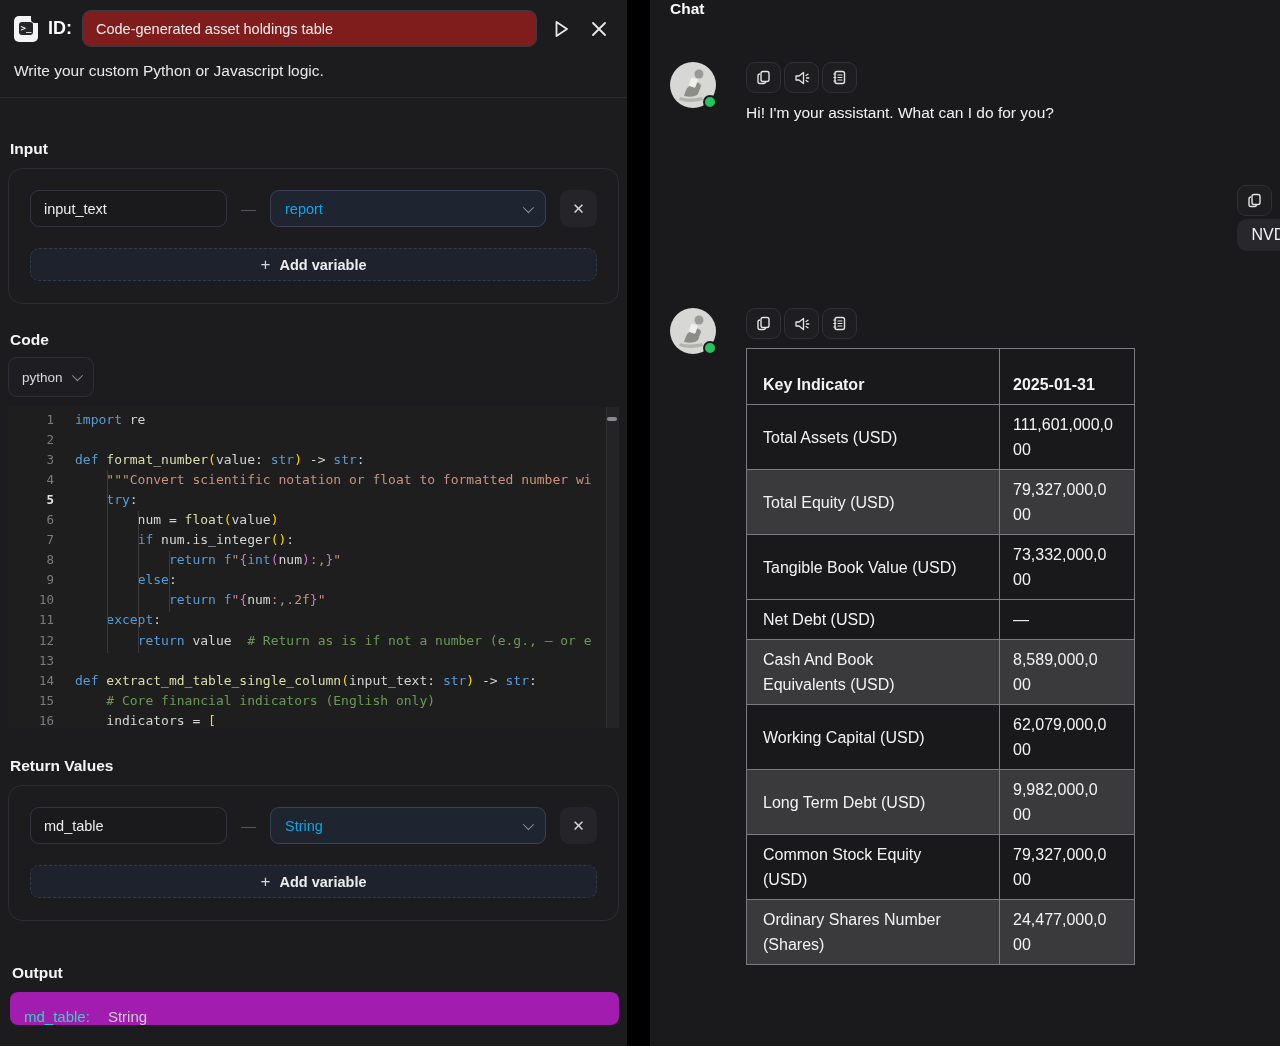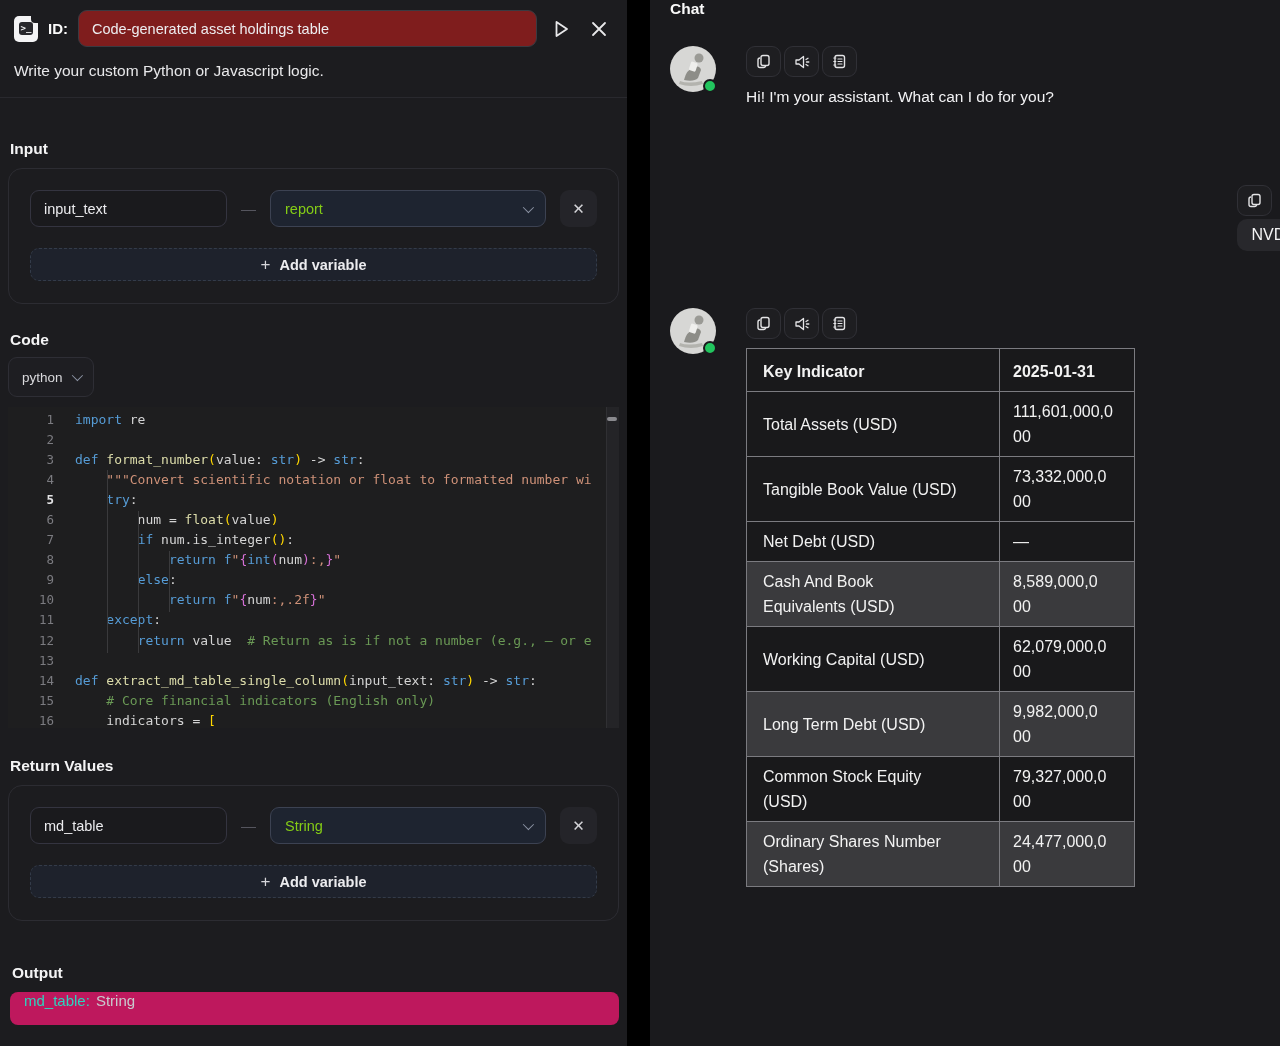--- a/index.html
+++ b/index.html
@@ -9,38 +9,38 @@
 
   
   #left-panel { left:0; width:627px; background:#1c1c1f; color:#e6e6e9; }
   .ed-header { display:flex; align-items:center; gap:10px; padding:10px 14px 0 14px; }
   .code-file-icon { width:24px; height:26px; background:#f4f4f5; border-radius:5px;
     position:relative; display:flex; align-items:center; justify-content:center; flex:none; }
   .code-file-icon .fold { position:absolute; top:0; right:0; width:7px; height:7px;
     background:#1c1c1f; border-bottom-left-radius:4px; }
   .code-file-icon .prompt { font-family:"DejaVu Sans Mono", monospace; font-size:9px;
     font-weight:bold; color:#f4f4f5; background:#27272b; border-radius:3px; padding:2px 2px; line-height:9px; }
-  .id-label { font-size:15px; font-weight:bold; color:#fafafa; }
+  .id-label { font-size:18px; font-weight:bold; color:#fafafa; }
   .id-input { flex:1; height:37px; background:#7f1d1d; border:1px solid #3a3a41; border-radius:9px;
     color:#ededf0; font-size:14.5px; padding:0 13px; font-family:"Liberation Sans", sans-serif; outline:none; }
   .icon-btn { background:none; border:none; cursor:pointer; display:flex; align-items:center;
     justify-content:center; width:28px; height:28px; color:#e8e8ea; }
   .subtitle { font-size:15.5px; color:#e8e8ea; margin:15px 14px 17px 14px; }
   .hdivider { border-top:1px solid #29292e; }
 
   .section-title { font-size:15.5px; font-weight:bold; color:#f4f4f5; margin-left:10px; }
   .var-container { margin:10px 8px 0 8px; border:1px solid #2c2c32; border-radius:14px;
     padding:21px 21px 22px 21px; }
   .var-row { display:flex; align-items:center; gap:14px; }
   .var-name { width:197px; height:37px; background:#1a1a1d; border:1px solid #343440; border-radius:9px;
     color:#ececef; font-size:14.5px; padding:0 13px; font-family:"Liberation Sans", sans-serif; outline:none; flex:none; }
   .var-dash { color:#55555e; font-size:15px; flex:none; }
   .var-select { flex:1; height:37px; background:#1e2430; border:1px solid #3c4252; border-radius:9px;
     display:flex; align-items:center; justify-content:space-between; padding:0 14px; cursor:pointer; }
-  .var-select span.txt { font-size:14.5px; color:#84cc16; }
+  .var-select span.txt { font-size:14.5px; color:#0ea5e9; }
   .chev { width:8px; height:8px; border-right:1.6px solid #8b93a3; border-bottom:1.6px solid #8b93a3;
     transform:rotate(45deg) translateY(-2px); flex:none; }
   .remove-btn { width:37px; height:37px; background:#242429; border:none; border-radius:9px;
     color:#d4d4d8; font-size:15px; cursor:pointer; flex:none; }
   .add-bar { margin-top:21px; height:33px; background:#1e222c; border:1px dashed #333b49; border-radius:9px;
     display:flex; align-items:center; justify-content:center; gap:9px; cursor:pointer; width:100%;
     color:#ececef; font-size:14.5px; font-weight:bold; }
   .add-bar .plus { font-weight:normal; font-size:17px; color:#d6d6da; }
 
   .lang-select { margin:8px 0 0 8px; display:inline-flex; align-items:center; gap:9px; height:40px;
@@ -55,22 +55,22 @@
   .ln { width:46px; text-align:right; color:#7b7b80; flex:none; font-size:12.5px; }
   .ln.active { color:#e3e3e5; font-weight:bold; }
   .lc { margin-left:21px; white-space:pre; }
   .tk-k { color:#569cd6; } .tk-f { color:#dcdcaa; } .tk-s { color:#ce9178; }
   .tk-c { color:#6a9955; } .tk-t { color:#d4d4d4; } .tk-p { color:#d670d6; } .tk-y { color:#ffd700; }
   .iguide { position:absolute; width:1px; background:#3a3a3c; }
   .vtrack { position:absolute; right:0; top:0; width:13px; height:100%; background:#242427;
     border-left:1px solid #303033; }
   .vthumb { position:absolute; right:2px; top:10px; width:10px; height:4px; background:#8a8a8e; border-radius:2px; cursor:pointer; }
 
-  .output-bar { margin:10px 8px 0 10px; height:33px; background:#be185d; border-radius:8px;
-    display:flex; align-items:flex-start; padding:0 14px; gap:6px; }
+  .output-bar { margin:10px 8px 0 10px; height:33px; background:#a21caf; border-radius:8px;
+    display:flex; align-items:flex-end; padding:0 14px; gap:18px; }
   .output-bar .oname { color:#2dd4bf; font-size:15px; }
   .output-bar .otype { color:#c9c9ce; font-size:15px; }
 
   
   #chat-panel { left:650px; width:740px; background:#1a1a1d; color:#f0f0f2; }
   .chat-title { position:absolute; left:20px; top:0px; font-size:15.5px; font-weight:bold; color:#fafafa; }
   .chat-close { position:absolute; right:13px; top:2px; }
 
   .avatar { width:46px; height:46px; border-radius:50%; position:relative; flex:none; }
   .status-dot { position:absolute; right:-1px; bottom:-1px; width:14px; height:14px; border-radius:50%;
@@ -87,21 +87,21 @@
   .user-col { display:flex; flex-direction:column; align-items:flex-start; }
   .user-bubble { margin-top:3px; background:#28282c; border-radius:10px; padding:7px 15px;
     font-size:16px; color:#f4f4f5; }
 
   
   #md-table { border-collapse:collapse; margin-top:9px; table-layout:fixed; width:388px;
     font-size:16px; color:#f2f2f2; }
   #md-table col.c1 { width:253px; } #md-table col.c2 { width:135px; }
   #md-table th, #md-table td { border:1px solid #7b7b80; vertical-align:middle; line-height:25px;
     text-align:left; font-weight:normal; }
-  #md-table th { font-weight:bold; padding:10px 4px 7px 16px; }
+  #md-table th { font-weight:bold; padding:23px 4px 7px 16px; }
   #md-table th.val, #md-table td.val { padding-left:13px; padding-right:4px; }
   #md-table td { padding:7px 0 7px 16px; }
   #md-table td.lab { padding-right:39px; }
   tr.dark  { background:#19191b; } tr.light { background:#3a3a3d; }
 
   svg { display:block; }
 </style>
 </head>
 <body>
 
@@ -206,21 +206,21 @@
 </div>
 
 <div id="chat-panel" class="panel">
   <div class="chat-title">Chat</div>
   <button class="icon-btn chat-close">
     <svg width="18" height="18" viewBox="0 0 20 20">
       <path d="M4 4 L16 16 M16 4 L4 16" stroke="#c9c9cd" stroke-width="1.7" stroke-linecap="round"></path>
     </svg>
   </button>
 
-  <div class="msg" style="left:20px; top:46px;">
+  <div class="msg" style="left:20px; top:62px;">
     <div class="avatar">
       <svg width="46" height="46" viewBox="0 0 46 46">
         <circle cx="23" cy="23" r="23" fill="#d7d7d5"></circle>
         <circle cx="29" cy="12" r="4.5" fill="#9a9a95"></circle>
         <path d="M14 34 q2 -10 10 -13 q6 -2 7 3 l-3 8 q-4 4 -14 2 z" fill="#8d8d88"></path>
         <path d="M10 35 q8 3 22 0 l1 3 q-12 4 -24 0 z" fill="#b3b3ae"></path>
         <rect x="20" y="16" width="7" height="9" rx="1.5" fill="#efefed" transform="rotate(18 23 20)"></rect>
       </svg>
       <span class="status-dot"></span>
     </div>
@@ -318,20 +318,24 @@
           <tr class="dark">
             <th>Key Indicator</th>
             <th class="val">2025-01-31</th>
           </tr>
         </thead>
         <tbody>
             <tr class="dark">
               <td class="lab">Total Assets (USD)</td>
               <td class="val">111,601,000,0<br>00</td>
             </tr>
+            <tr class="light">
+              <td class="lab">Total Equity (USD)</td>
+              <td class="val">79,327,000,0<br>00</td>
+            </tr>
             <tr class="dark">
               <td class="lab">Tangible Book Value (USD)</td>
               <td class="val">73,332,000,0<br>00</td>
             </tr>
             <tr class="dark">
               <td class="lab">Net Debt (USD)</td>
               <td class="val">—</td>
             </tr>
             <tr class="light">
               <td class="lab">Cash And Book Equivalents (USD)</td>

